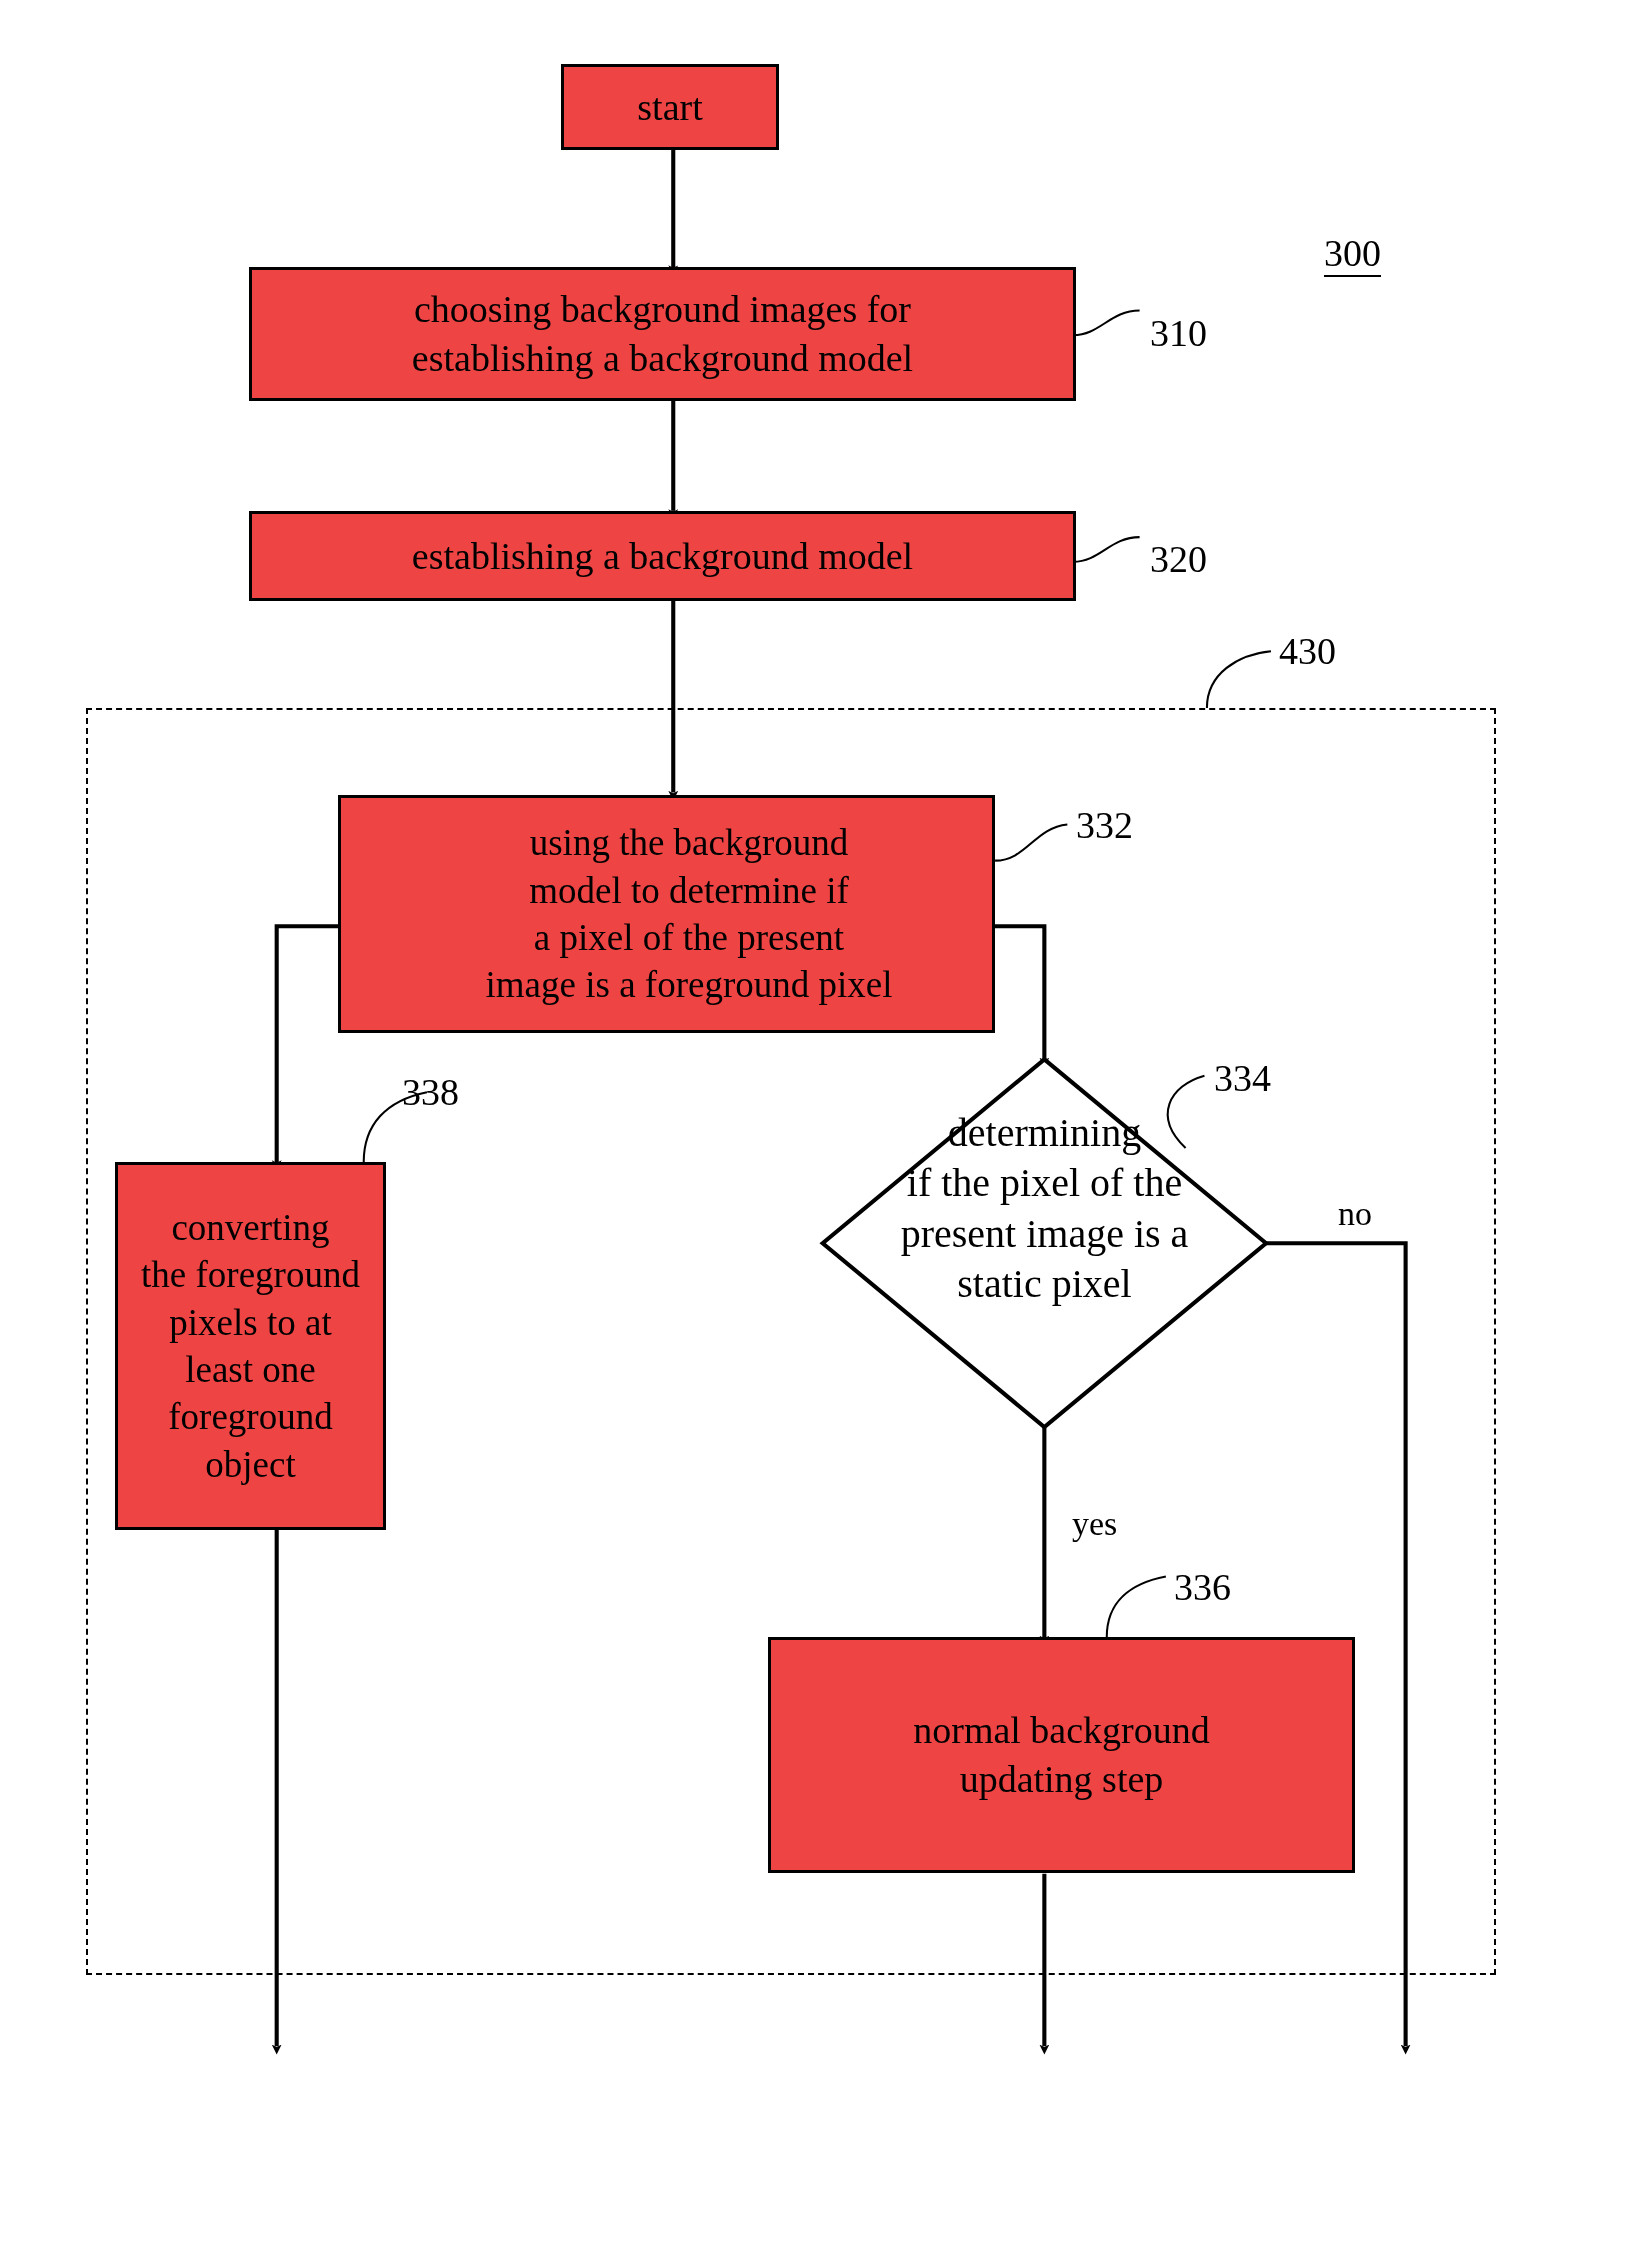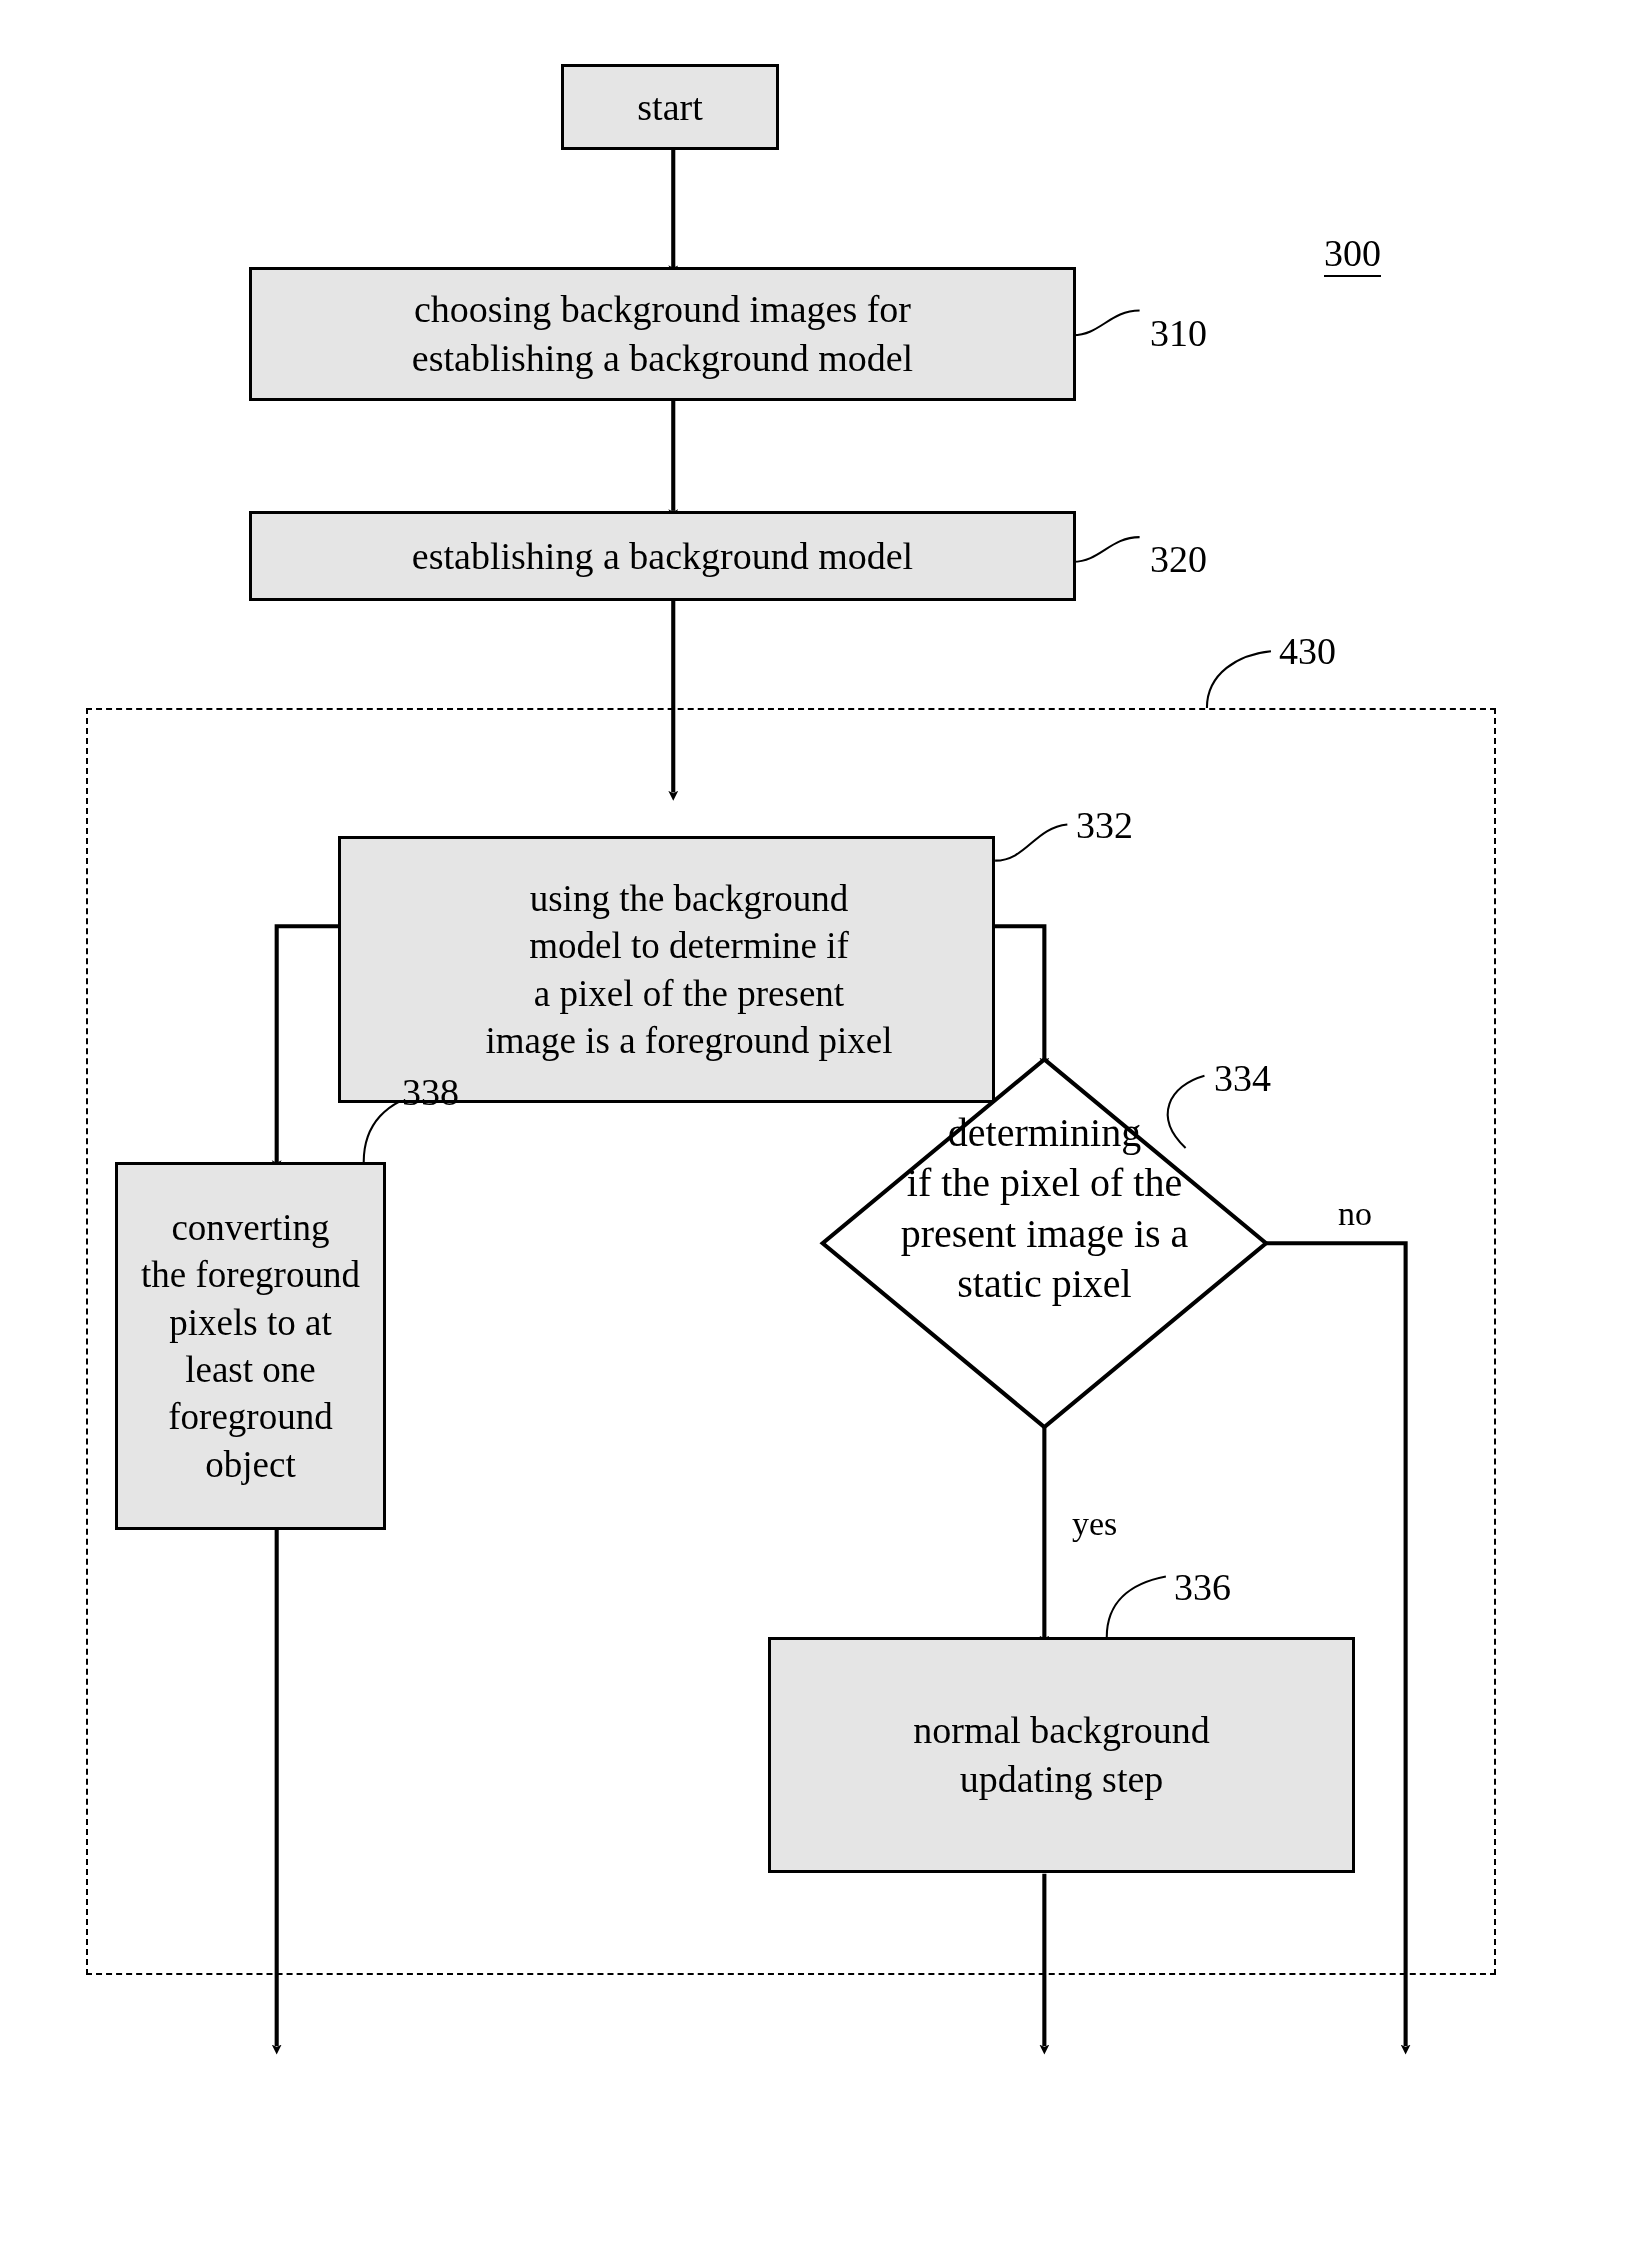--- a/index.html
+++ b/index.html
@@ -23,21 +23,21 @@
     left: 0;
     top: 0;
     width: 1647px;
     height: 2250px;
     pointer-events: none;
   }
   .nodebox {
     position: absolute;
     box-sizing: border-box;
     border: 3.3px solid #000000;
-    background: #e5e5e5;
+    background: #ef4444;
     display: flex;
     align-items: center;
     justify-content: center;
     text-align: center;
     line-height: 1.28;
   }
   .nodebox .txt {
     display: block;
     white-space: pre-line;
     padding: 0 8.2px;
@@ -135,21 +135,21 @@
   </div>
   <div class="reflabel" style="left:1150px; top:314px;">310</div>
 
   <div class="nodebox" style="left:249px; top:511px; width:827px; height:90px; font-size:38px;">
     <span class="txt">establishing a background model</span>
   </div>
   <div class="reflabel" style="left:1150px; top:540px;">320</div>
 
   <div class="reflabel" style="left:1279px; top:632px;">430</div>
 
-  <div class="nodebox" style="left:338px; top:836px; width:657px; height:267px; font-size:37px;padding-left:45px;">
+  <div class="nodebox" style="left:338px; top:795px; width:657px; height:238px; font-size:37px;padding-left:45px;">
     <span class="txt">using the background
 model to determine if
 a pixel of the present
 image is a foreground pixel</span>
   </div>
   <div class="reflabel" style="left:1076px; top:806px;">332</div>
 
   <div class="nodebox" style="left:115px; top:1162px; width:271px; height:368px; font-size:37px;">
     <span class="txt">converting
 the foreground

